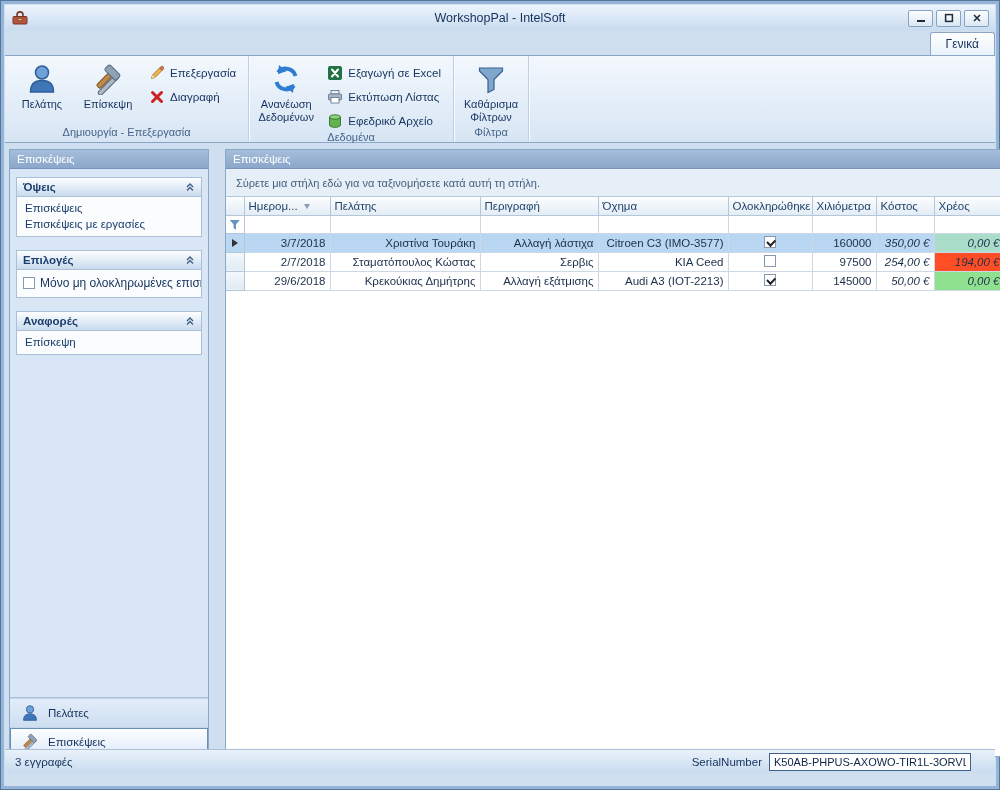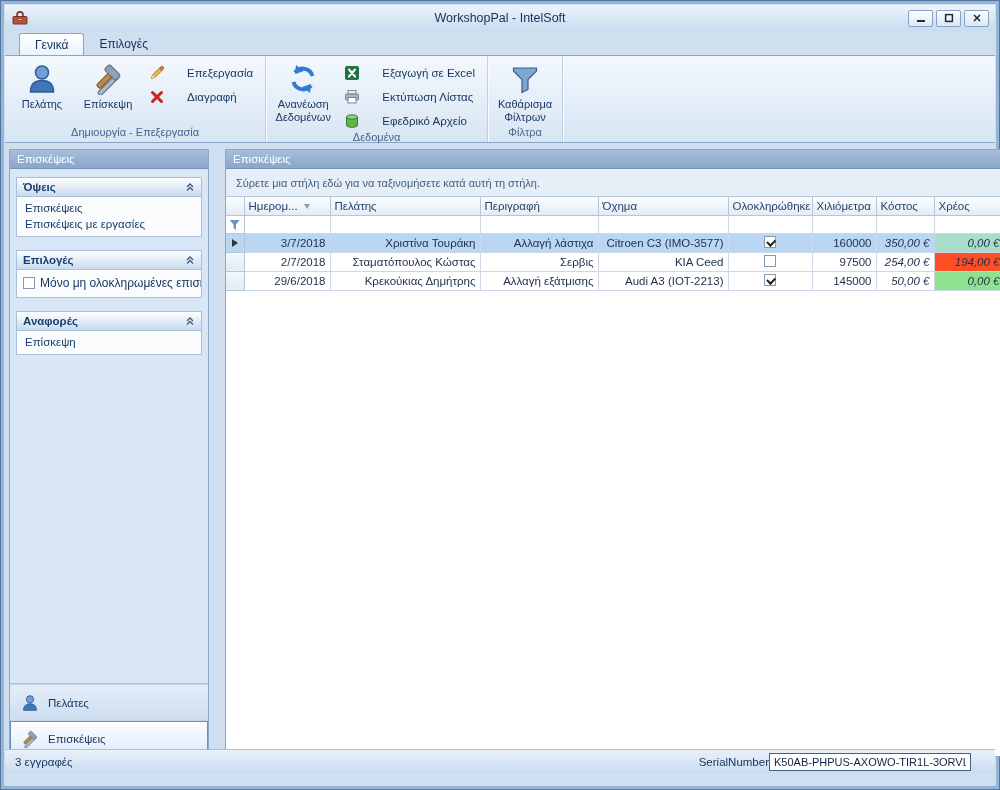--- a/index.html
+++ b/index.html
@@ -12,36 +12,36 @@
   .titlebar { position:absolute; top:4px; left:4px; right:4px; height:26px;
     background:linear-gradient(#edf4fc,#c8dbef); display:flex; align-items:center; padding:0 6px; }
   .title-text { position:absolute; left:0; right:0; text-align:center; color:#13315c; font-size:12.5px; pointer-events:none; }
   .app-icon svg { width:18px; height:18px; display:block; }
   .win-controls { margin-left:auto; display:flex; gap:3px; z-index:3; }
   .win-btn { width:25px; height:17px; border:1px solid #88a3c2; border-radius:2px;
     background:linear-gradient(#fcfeff,#dbe7f3); display:flex; align-items:center; justify-content:center; cursor:default; }
   .win-btn svg { width:10px; height:10px; display:block; }
 
   
-  .tabstrip { position:absolute; top:30px; left:4px; right:4px; height:24px; display:flex; align-items:flex-end; padding-left:14px; }
+  .tabstrip { position:absolute; top:30px; left:4px; right:4px; height:24px; display:flex; align-items:flex-end; padding-left:14px;flex-direction:column; }
   .tab { padding:4px 15px 4px; color:#13315c; font-size:12px; }
   .tab.active { background:linear-gradient(#ffffff,#e9f2fb); border:1px solid #8ba6c4; border-bottom:none;
     border-radius:3px 3px 0 0; position:relative; top:1px; }
 
   
   .ribbon { position:absolute; top:54px; left:4px; right:4px; height:88px;
     background:linear-gradient(#f3f8fd,#d7e5f4); border-top:1px solid #8ba6c4; border-bottom:1px solid #8ba6c4; display:flex; }
   .rgroup { display:flex; flex-direction:column; padding:2px 4px 0; border-right:1px solid #bdd1e3; box-shadow:1px 0 0 #f7fbfe; }
   .rgroup-content { flex:1; display:flex; align-items:flex-start; }
   .rgroup-caption { height:16px; text-align:center; font-size:11px; color:#46648a; padding:0 8px; white-space:nowrap; }
   .bigbtn { width:66px; min-height:68px; display:flex; flex-direction:column; align-items:center; padding-top:4px;
     text-align:center; font-size:11px; line-height:1.2; color:#15335e; border:1px solid transparent; border-radius:3px; }
   .icon32 svg { width:32px; height:32px; display:block; margin-bottom:3px; }
   .smallcol { display:flex; flex-direction:column; justify-content:flex-start; padding-top:4px; gap:3px; }
-  .smallbtn { height:21px; display:flex; align-items:center; gap:22px; padding:0 7px; font-size:11.5px;
+  .smallbtn { height:21px; display:flex; align-items:center; gap:5px; padding:0 7px; font-size:11.5px;
     white-space:nowrap; color:#15335e; border:1px solid transparent; border-radius:3px; }
   .icon16 svg { width:16px; height:16px; display:block; }
 
   
   .workspace { position:absolute; top:142px; left:4px; right:4px; bottom:30px; background:#cfdff0;
     display:flex; gap:16px; padding:6px 4px 2px; }
 
   .panel-header { height:19px; background:linear-gradient(#a6bedb,#8aa6c9); border-bottom:1px solid #7692b8;
     color:#ffffff; font-size:11.5px; padding:3px 7px 0; }
 
@@ -54,21 +54,21 @@
   .navsec-header .chev svg { width:10px; height:10px; display:block; }
   .navsec-items { background:#fafcfe; border:1px solid #a9c0d8; border-top:none; padding:3px 0 4px; }
   .navitem { padding:2px 8px; font-size:11.5px; color:#1c3e6e; }
   .checkrow { display:flex; align-items:center; gap:5px; padding:3px 6px; white-space:nowrap; overflow:hidden; }
 
   .cb { width:12px; height:12px; border:1px solid #8698ab; background:#fff; display:inline-block; position:relative; flex:0 0 auto; }
   .cb.on::after { content:""; position:absolute; left:2px; top:2px; width:6px; height:3.5px;
     border-left:2px solid #222; border-bottom:2px solid #222; transform:rotate(-45deg); }
 
   .sidebar-nav { border-top:1px solid #a9c0d8; }
-  .snav { height:36px; display:flex; align-items:center; gap:9px; padding:0 11px; border-top:1px solid #c3d5e8;
+  .snav { height:29px; display:flex; align-items:center; gap:9px; padding:0 11px; border-top:1px solid #c3d5e8;
     background:linear-gradient(#e3edf9,#cddef0); font-size:11.5px; color:#15335e; }
   .snav.active { background:linear-gradient(#fdfeff,#ddeafb); box-shadow:inset 0 0 0 1px #6c8fb8; }
   .icon18 svg { width:18px; height:18px; display:block; }
 
   
   .main { flex:1; border:1px solid #8aa8c8; background:#ffffff; display:flex; flex-direction:column; }
   .group-hint { height:28px; background:#e6eef7; border-bottom:1px solid #b6c7d8; padding:8px 10px 0;
     font-size:11px; color:#44607f; }
 
   .grid { border-collapse:collapse; table-layout:fixed; width:778px; font-size:11.5px; color:#1c2f4a; }
@@ -84,21 +84,21 @@
   td.a-c { text-align:center; } td.a-r { text-align:right;font-style:italic; } td.a-l { text-align:right; }
   .row-arrow { display:inline-block; width:0; height:0; border-top:4px solid transparent; border-bottom:4px solid transparent;
     border-left:6px solid #333; margin-top:2px; }
   .funnel-mini { display:inline-block; width:10px; height:10px; margin-top:4px; background:#6a93c0;
     clip-path:polygon(0% 0%,100% 0%,62% 45%,62% 100%,38% 80%,38% 45%); }
 
   
   .statusbar { position:absolute; left:4px; right:4px; bottom:16px; height:24px;
     background:linear-gradient(#e9f1fa,#c9dcef); border-top:1px solid #a9c0d8;
     display:flex; align-items:center; padding:0 10px; font-size:11.5px; color:#15335e; }
-  .serial { margin-left:auto; display:flex; align-items:center; margin-right:14px; }
+  .serial { margin-left:auto; display:flex; align-items:center; gap:7px; margin-right:14px; }
   .serial input { width:202px; height:18px; border:1px solid #3f618c; font-family:"Liberation Sans",sans-serif;
     font-size:11px; padding:0 4px; color:#0e2548; background:#fff; }
 </style>
 </head>
 <body>
 
 <div class="window">
 
   <div class="titlebar">
     <span class="app-icon">

